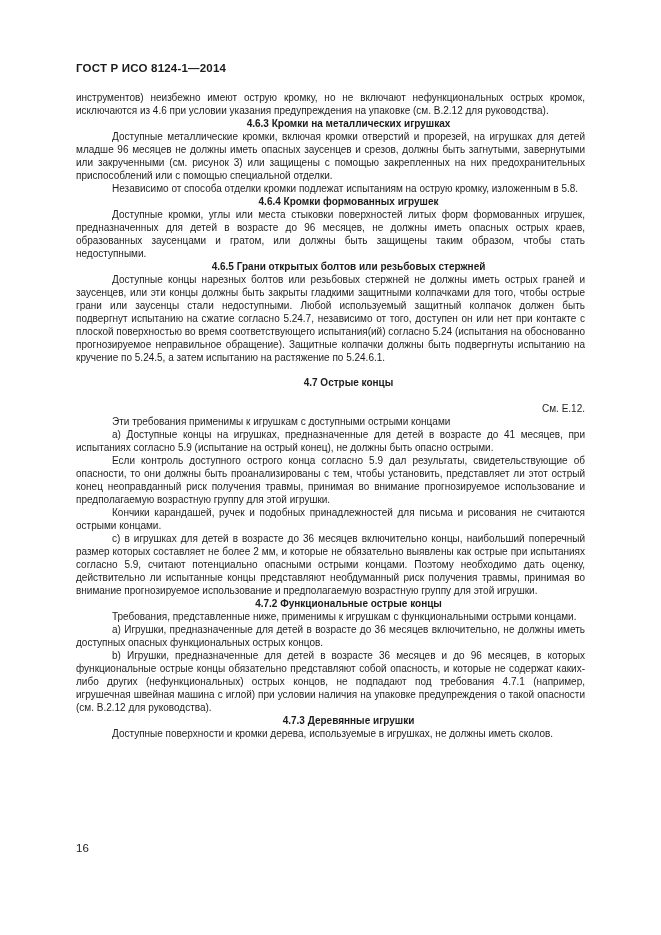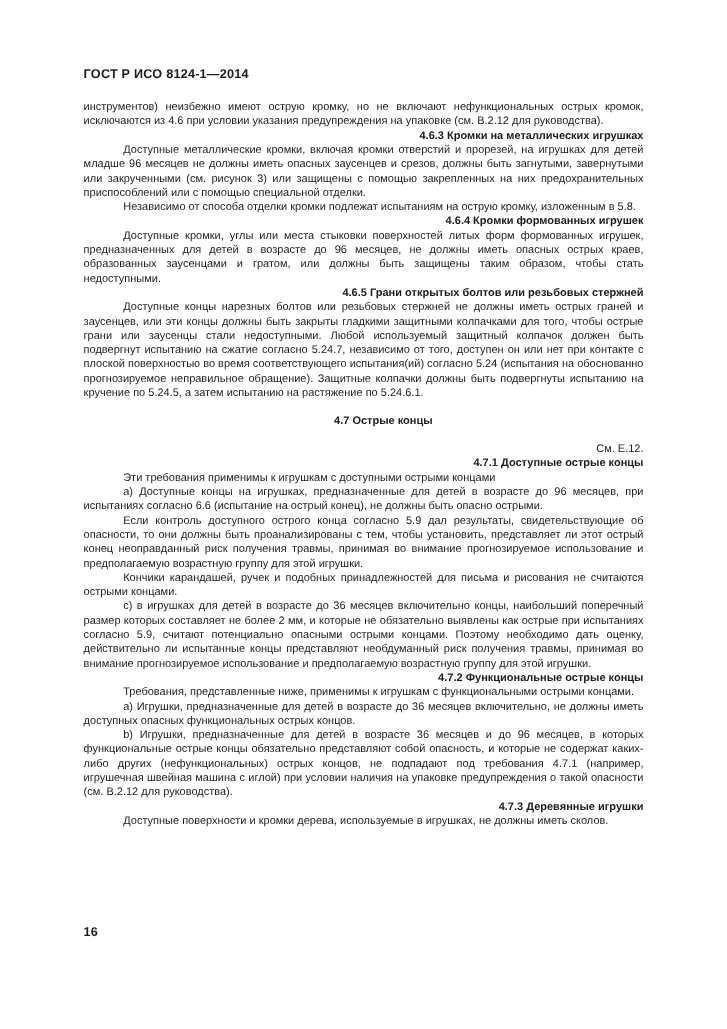--- a/index.html
+++ b/index.html
@@ -34,57 +34,56 @@
     line-height: 13px;
     text-align: justify;
   }
   .block { margin: 0; }
   .continuation { text-indent: 0; }
   .paragraph { text-indent: 36px; }
   .note { text-indent: 36px; text-align: right; }
   .heading {
     font-weight: 700;
     text-indent: 36px;
-    text-align: right;
+    text-align: center;
   }
   .heading-major {
     font-weight: 700;
     text-indent: 36px;
     text-align: center;
     margin-top: 12px;
     margin-bottom: 13px;
   }
   .page-number {
     position: absolute;
     left: 76px;
     top: 842px;
     font-size: 11.5px;
-    font-weight: 700;
+    font-weight: 400;
   }
 </style>
 </head>
 <body>
 
 <div class="page">
   <div class="doc-header">ГОСТ Р ИСО 8124-1—2014</div>
 
   <div class="doc-body">
       <div class="block continuation">инструментов) неизбежно имеют острую кромку, но не включают нефункциональных острых кромок, исключаются из 4.6 при условии указания предупреждения на упаковке (см. В.2.12 для руководства).</div>
       <div class="block heading">4.6.3 Кромки на металлических игрушках</div>
       <div class="block paragraph">Доступные металлические кромки, включая кромки отверстий и прорезей, на игрушках для детей младше 96 месяцев не должны иметь опасных заусенцев и срезов, должны быть загнутыми, завернутыми или закрученными (см. рисунок 3) или защищены с помощью закрепленных на них предохранительных приспособлений или с помощью специальной отделки.</div>
       <div class="block paragraph">Независимо от способа отделки кромки подлежат испытаниям на острую кромку, изложенным в 5.8.</div>
       <div class="block heading">4.6.4 Кромки формованных игрушек</div>
       <div class="block paragraph">Доступные кромки, углы или места стыковки поверхностей литых форм формованных игрушек, предназначенных для детей в возрасте до 96 месяцев, не должны иметь опасных острых краев, образованных заусенцами и гратом, или должны быть защищены таким образом, чтобы стать недоступными.</div>
       <div class="block heading">4.6.5 Грани открытых болтов или резьбовых стержней</div>
       <div class="block paragraph">Доступные концы нарезных болтов или резьбовых стержней не должны иметь острых граней и заусенцев, или эти концы должны быть закрыты гладкими защитными колпачками для того, чтобы острые грани или заусенцы стали недоступными. Любой используемый защитный колпачок должен быть подвергнут испытанию на сжатие согласно 5.24.7, независимо от того, доступен он или нет при контакте с плоской поверхностью во время соответствующего испытания(ий) согласно 5.24 (испытания на обоснованно прогнозируемое неправильное обращение). Защитные колпачки должны быть подвергнуты испытанию на кручение по 5.24.5, а затем испытанию на растяжение по 5.24.6.1.</div>
       <div class="block heading-major">4.7 Острые концы</div>
       <div class="block note">См. Е.12.</div>
-      <div class="block heading">4.7.1 Доступные острые концы</div>
       <div class="block paragraph">Эти требования применимы к игрушкам с доступными острыми концами</div>
-      <div class="block paragraph">a) Доступные концы на игрушках, предназначенные для детей в возрасте до 96 месяцев, при испытаниях согласно 6.6 (испытание на острый конец), не должны быть опасно острыми.</div>
+      <div class="block paragraph">a) Доступные концы на игрушках, предназначенные для детей в возрасте до 41 месяцев, при испытаниях согласно 5.9 (испытание на острый конец), не должны быть опасно острыми.</div>
       <div class="block paragraph">Если контроль доступного острого конца согласно 5.9 дал результаты, свидетельствующие об опасности, то они должны быть проанализированы с тем, чтобы установить, представляет ли этот острый конец неоправданный риск получения травмы, принимая во внимание прогнозируемое использование и предполагаемую возрастную группу для этой игрушки.</div>
       <div class="block paragraph">Кончики карандашей, ручек и подобных принадлежностей для письма и рисования не считаются острыми концами.</div>
       <div class="block paragraph">c) в игрушках для детей в возрасте до 36 месяцев включительно концы, наибольший поперечный размер которых составляет не более 2 мм, и которые не обязательно выявлены как острые при испытаниях согласно 5.9, считают потенциально опасными острыми концами. Поэтому необходимо дать оценку, действительно ли испытанные концы представляют необдуманный риск получения травмы, принимая во внимание прогнозируемое использование и предполагаемую возрастную группу для этой игрушки.</div>
       <div class="block heading">4.7.2 Функциональные острые концы</div>
       <div class="block paragraph">Требования, представленные ниже, применимы к игрушкам с функциональными острыми концами.</div>
       <div class="block paragraph">a) Игрушки, предназначенные для детей в возрасте до 36 месяцев включительно, не должны иметь доступных опасных функциональных острых концов.</div>
       <div class="block paragraph">b) Игрушки, предназначенные для детей в возрасте 36 месяцев и до 96 месяцев, в которых функциональные острые концы обязательно представляют собой опасность, и которые не содержат каких-либо других (нефункциональных) острых концов, не подпадают под требования 4.7.1 (например, игрушечная швейная машина с иглой) при условии наличия на упаковке предупреждения о такой опасности (см. В.2.12 для руководства).</div>
       <div class="block heading">4.7.3 Деревянные игрушки</div>
       <div class="block paragraph">Доступные поверхности и кромки дерева, используемые в игрушках, не должны иметь сколов.</div>
     </div>

